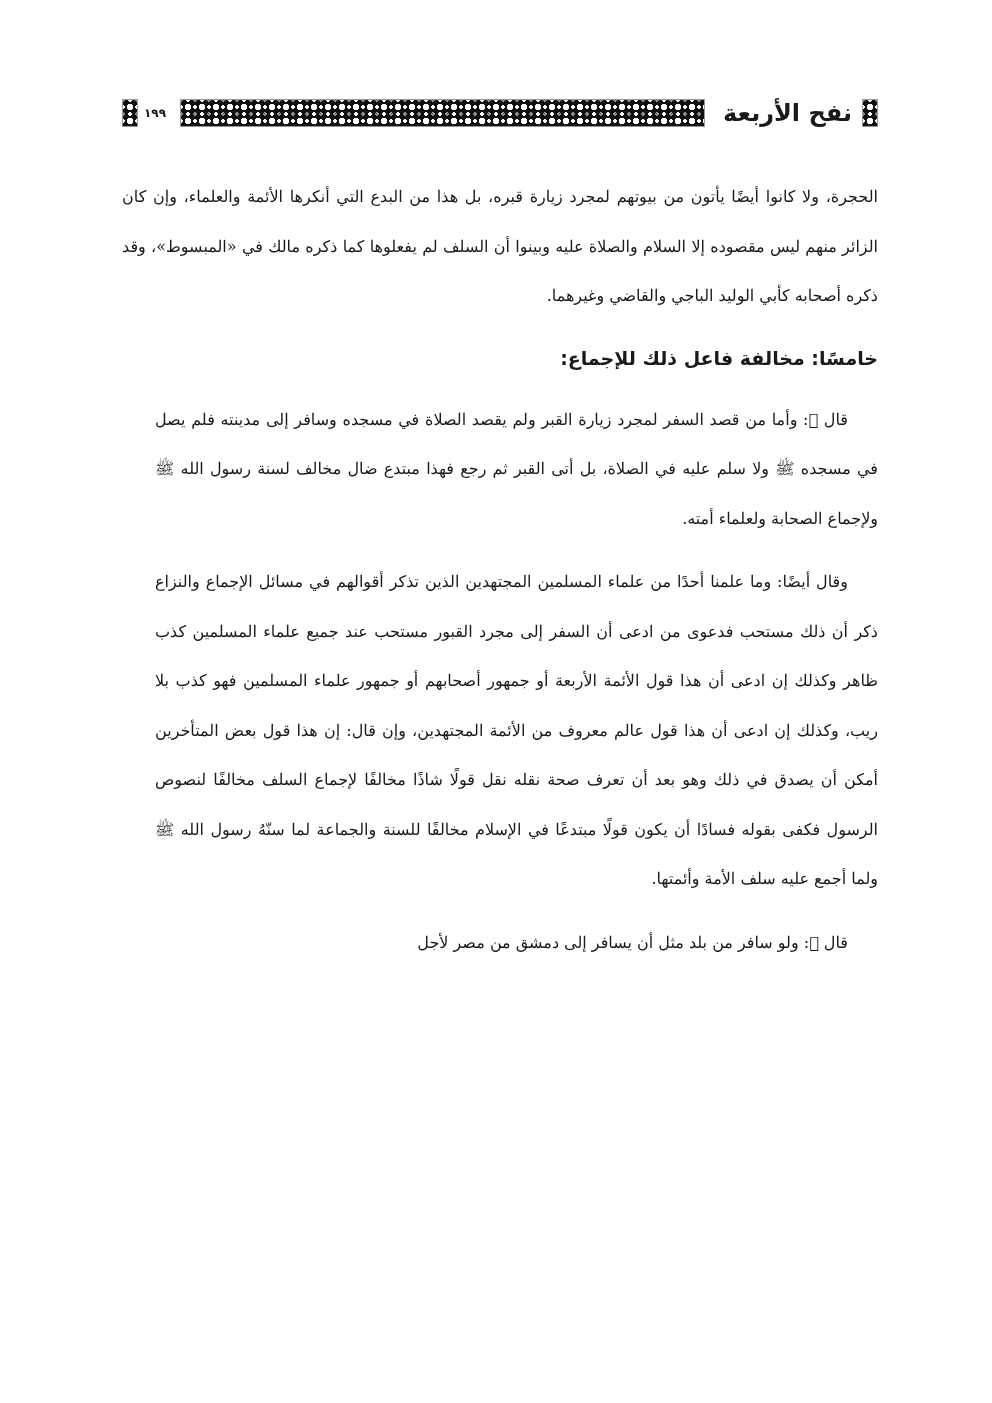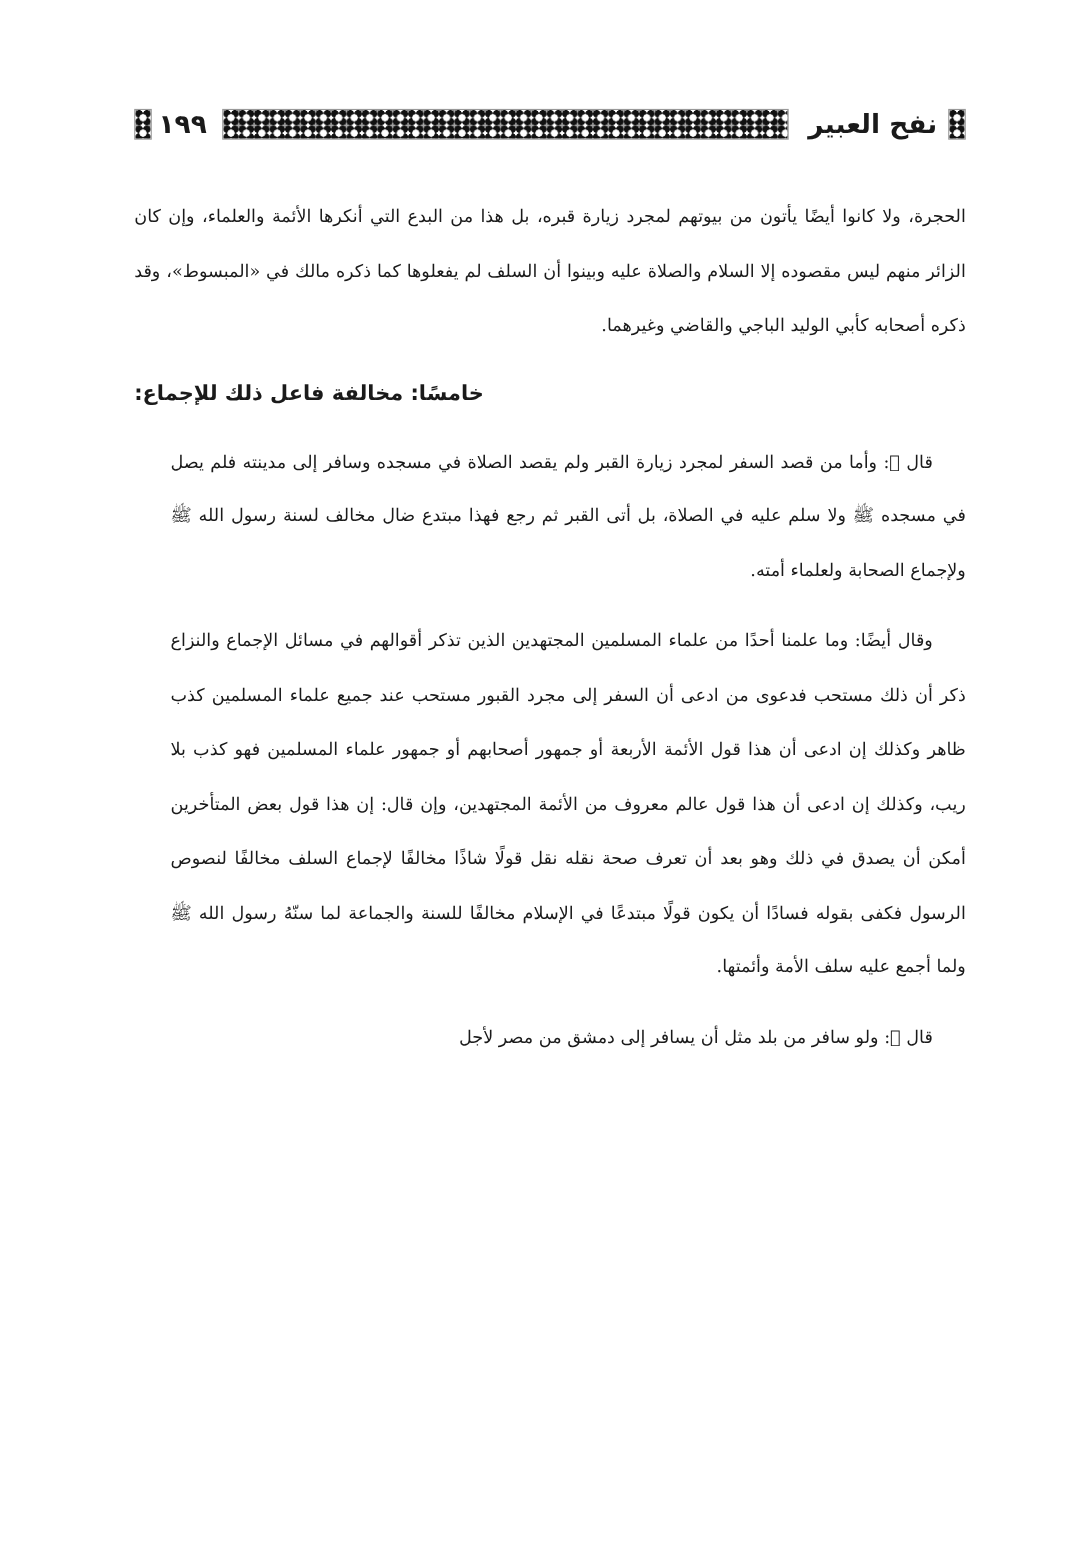--- a/index.html
+++ b/index.html
@@ -29,46 +29,46 @@
       border: 1px solid #999;
       box-sizing: border-box;
     }
     .orn.small { width: 16px; }
     .orn.long { flex: 1; margin: 0 8px; }
     .header-title {
       font-family: "DejaVu Sans", sans-serif; font-weight: bold; font-size: 24px;
       margin: 0 10px; white-space: nowrap; line-height: 1;
     }
     .header-page {
-      font-family: "DejaVu Sans", sans-serif; font-weight: bold; font-size: 24px;
+      font-family: "DejaVu Sans", sans-serif; font-weight: bold; font-size: 12px;
       margin: 0 6px; white-space: nowrap; line-height: 1;
     }
 
     .body-text {
       position: absolute; top: 172px; left: 0; width: 756px; direction: rtl;
     }
     p.para {
       margin: 0; font-size: 16px; line-height: 49.5px; text-align: justify;
       text-align-last: right;
     }
     p.para.indent { text-indent: 30px; }
     p.gap { margin-top: 14px; margin-left: 33px; }
     h3.heading {
       margin: 14px 0 0 0; font-family: "DejaVu Sans", sans-serif; font-weight: bold;
-      font-size: 19px; line-height: 46px; text-align: left; padding-right: 0;
+      font-size: 19px; line-height: 46px; text-align: right; padding-right: 0;
     }
   </style>
 </head>
 <body>
 
 <div class="page">
 
   <div class="header">
     <span class="orn small"></span>
-    <span class="header-title">نفح العبير</span>
+    <span class="header-title">نفح الأربعة</span>
     <span class="orn long"></span>
     <span class="header-page">١٩٩</span>
     <span class="orn small"></span>
   </div>
 
   <div class="body-text">
     <p class="para">الحجرة، ولا كانوا أيضًا يأتون من بيوتهم لمجرد زيارة قبره، بل هذا من البدع التي أنكرها الأئمة والعلماء، وإن كان الزائر منهم ليس مقصوده إلا السلام والصلاة عليه وبينوا أن السلف لم يفعلوها كما ذكره مالك في «المبسوط»، وقد ذكره أصحابه كأبي الوليد الباجي والقاضي وغيرهما.</p>
 
     <h3 class="heading">خامسًا: مخالفة فاعل ذلك للإجماع:</h3>
 

